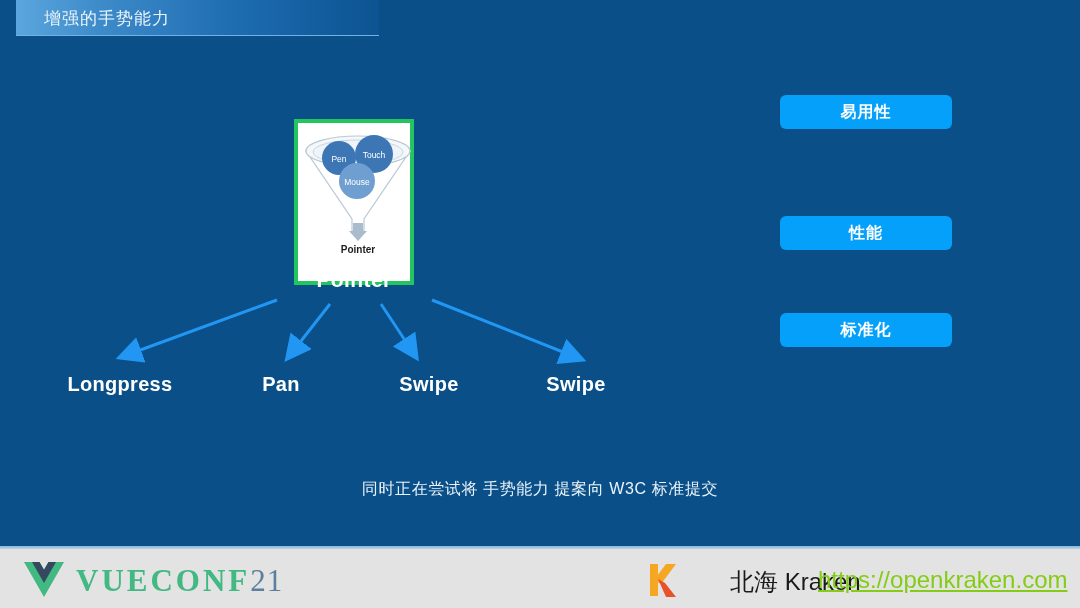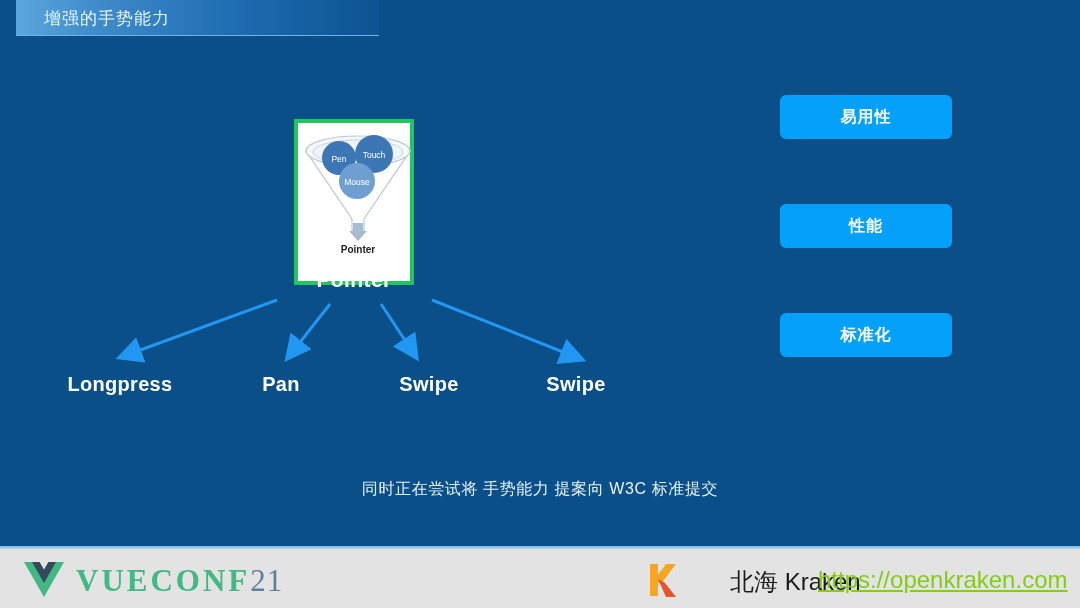--- a/index.html
+++ b/index.html
@@ -93,34 +93,34 @@
   #gesture-0 { left: 40px;  width: 160px; }
   #gesture-1 { left: 221px; width: 120px; }
   #gesture-2 { left: 366px; width: 126px; }
   #gesture-3 { left: 516px; width: 120px; }
 
   
   .pill {
     position: absolute;
     left: 780px;
     width: 172px;
-    height: 44px;
+    height: 34px;
     background: #05a0fa;
     border-radius: 6px;
     color: #ffffff;
     font-size: 16px;
     font-weight: bold;
     display: flex;
     align-items: center;
     justify-content: center;
     letter-spacing: 1px;
     box-sizing: border-box;
   }
   #pill-0 { top: 95px; }
-  #pill-1 { top: 204px; }
+  #pill-1 { top: 216px; }
   #pill-2 { top: 313px; }
 
   
   #caption {
     position: absolute;
     left: 0;
     top: 479px;
     width: 1080px;
     text-align: center;
     font-size: 16px;

